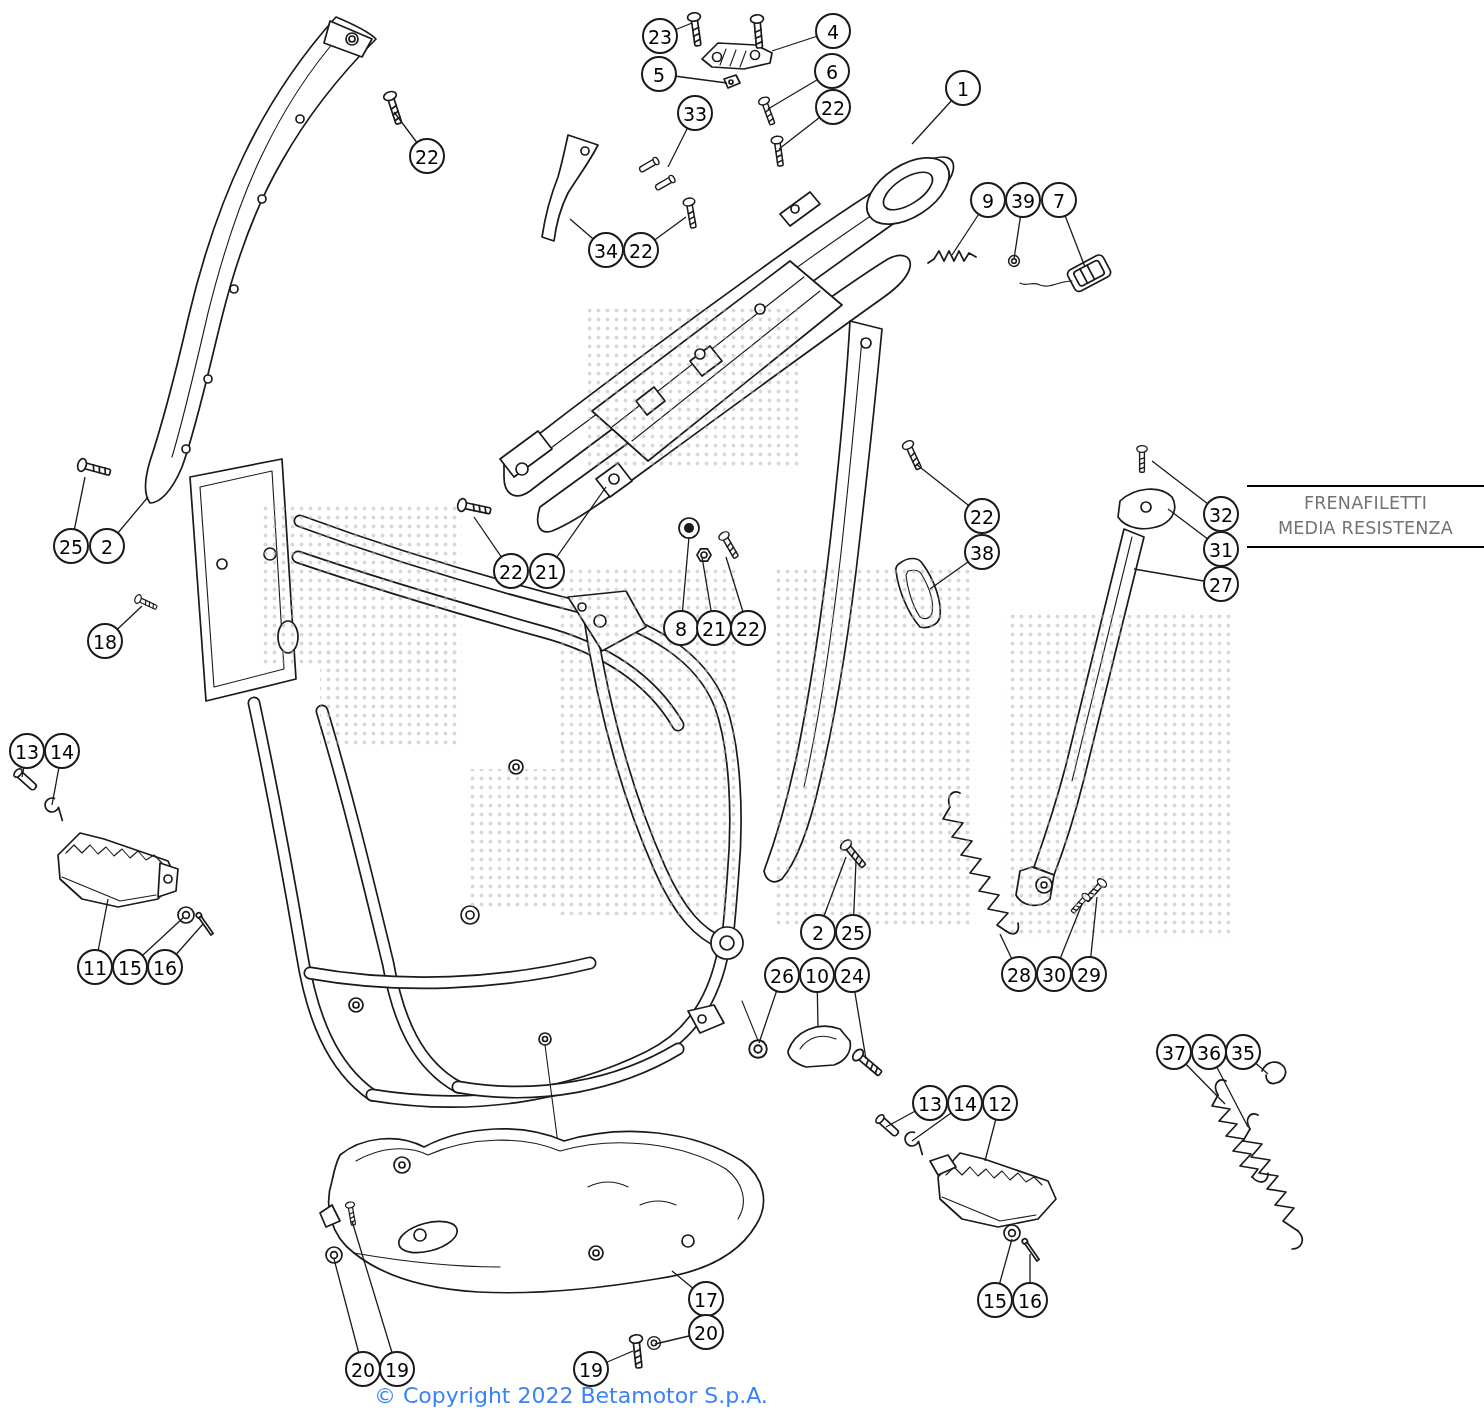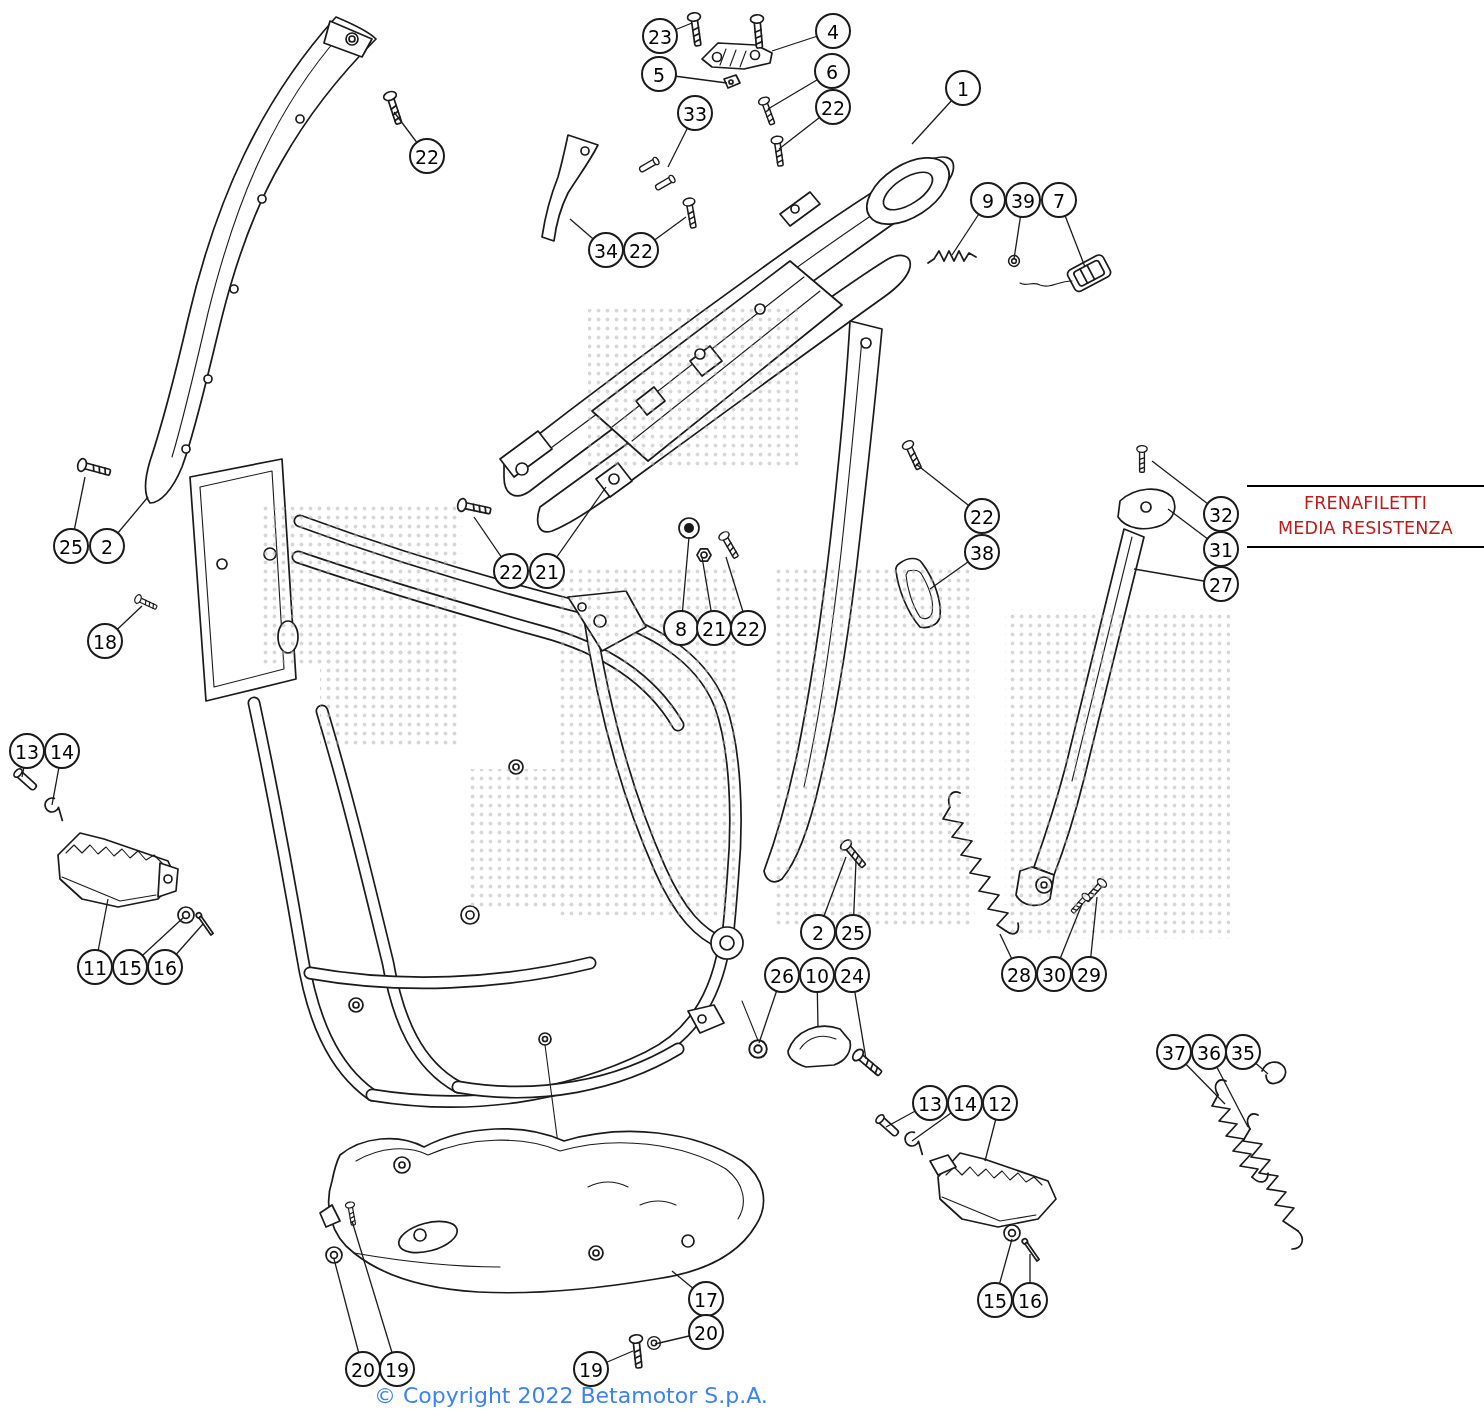--- a/index.html
+++ b/index.html
@@ -8,21 +8,21 @@
   .art{position:absolute;left:0;top:0;width:1484px;height:1410px;}
   .leader{stroke:#1a1a1a;stroke-width:1.3;}
   .callout-circle{fill:#fff;stroke:#1a1a1a;stroke-width:2;}
   .callout-text{font-size:19px;fill:#000;text-anchor:middle;dominant-baseline:central;
                 font-family:"DejaVu Sans","Liberation Sans",sans-serif;}
   .tub-o{stroke:#1a1a1a;stroke-width:13;fill:none;stroke-linecap:round;}
   .tub-i{stroke:#fff;stroke-width:9.6;fill:none;stroke-linecap:round;}
   .thin{stroke-width:1.1;}
   .note{position:absolute;top:476px;left:1247px;right:0;border-top:2px solid #000;
         border-bottom:2px solid #000;padding:4px 2px;text-align:center;
-        font-size:17.5px;line-height:1.45;letter-spacing:.2px;color:#b91c1c;}
+        font-size:17.5px;line-height:1.45;letter-spacing:.2px;color:#737373;}
   .copyright{position:absolute;top:1374px;left:374px;font-size:22px;color:#3b82f6;}
 </style>
 </head>
 <body>
 
 <div class="page">
 
 <svg class="art" viewBox="0 0 1484 1410" xmlns="http://www.w3.org/2000/svg">
   <defs>
     <pattern id="dotp" width="9" height="9" patternUnits="userSpaceOnUse">

